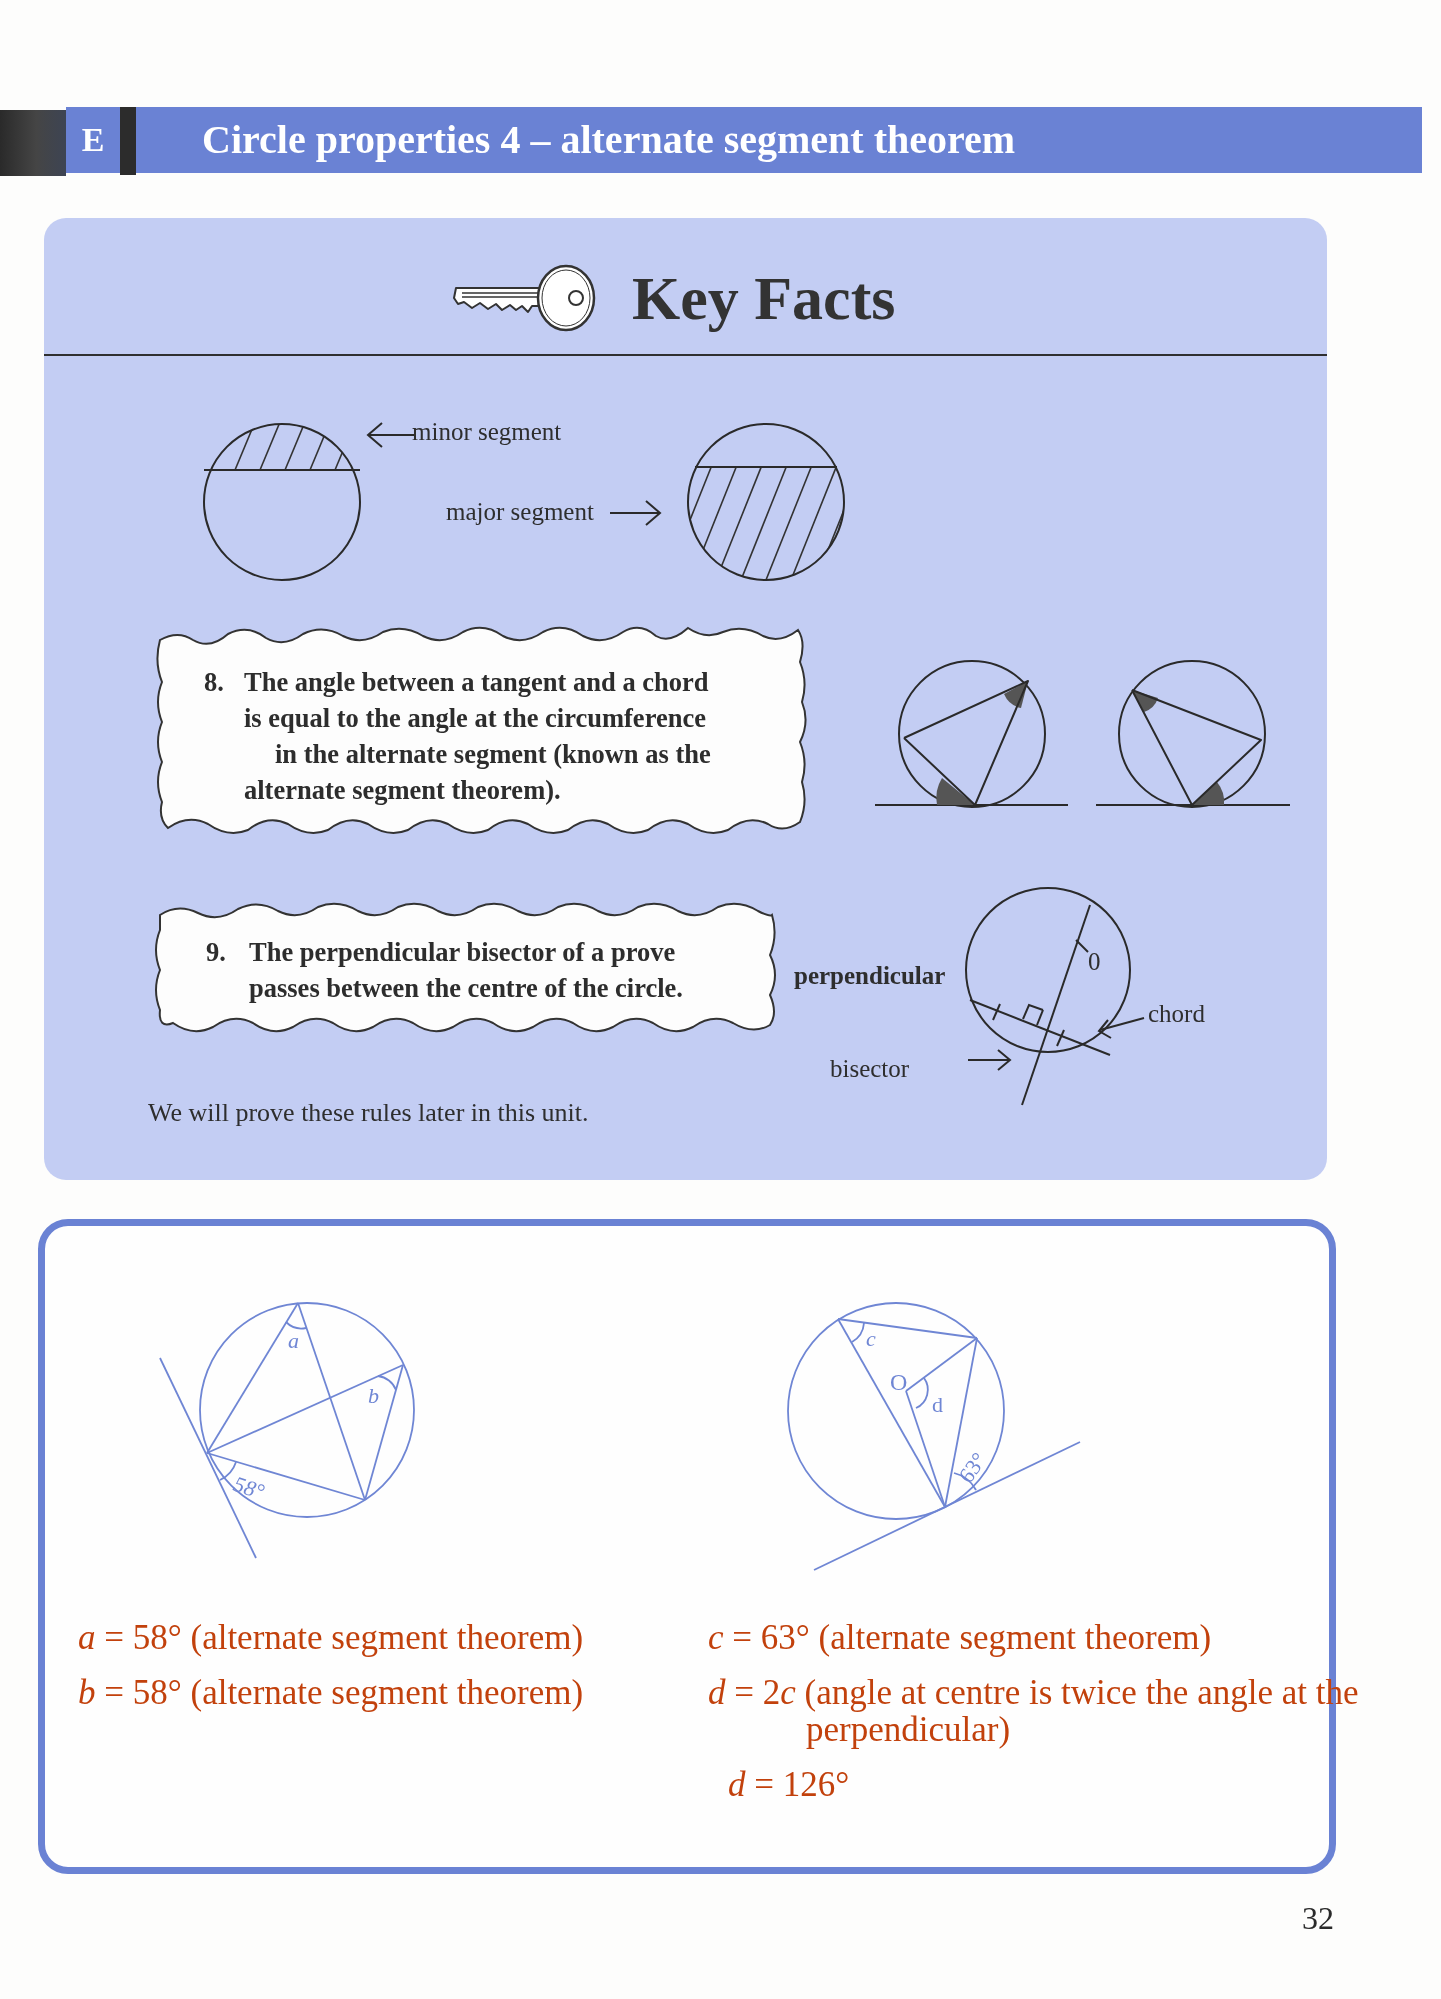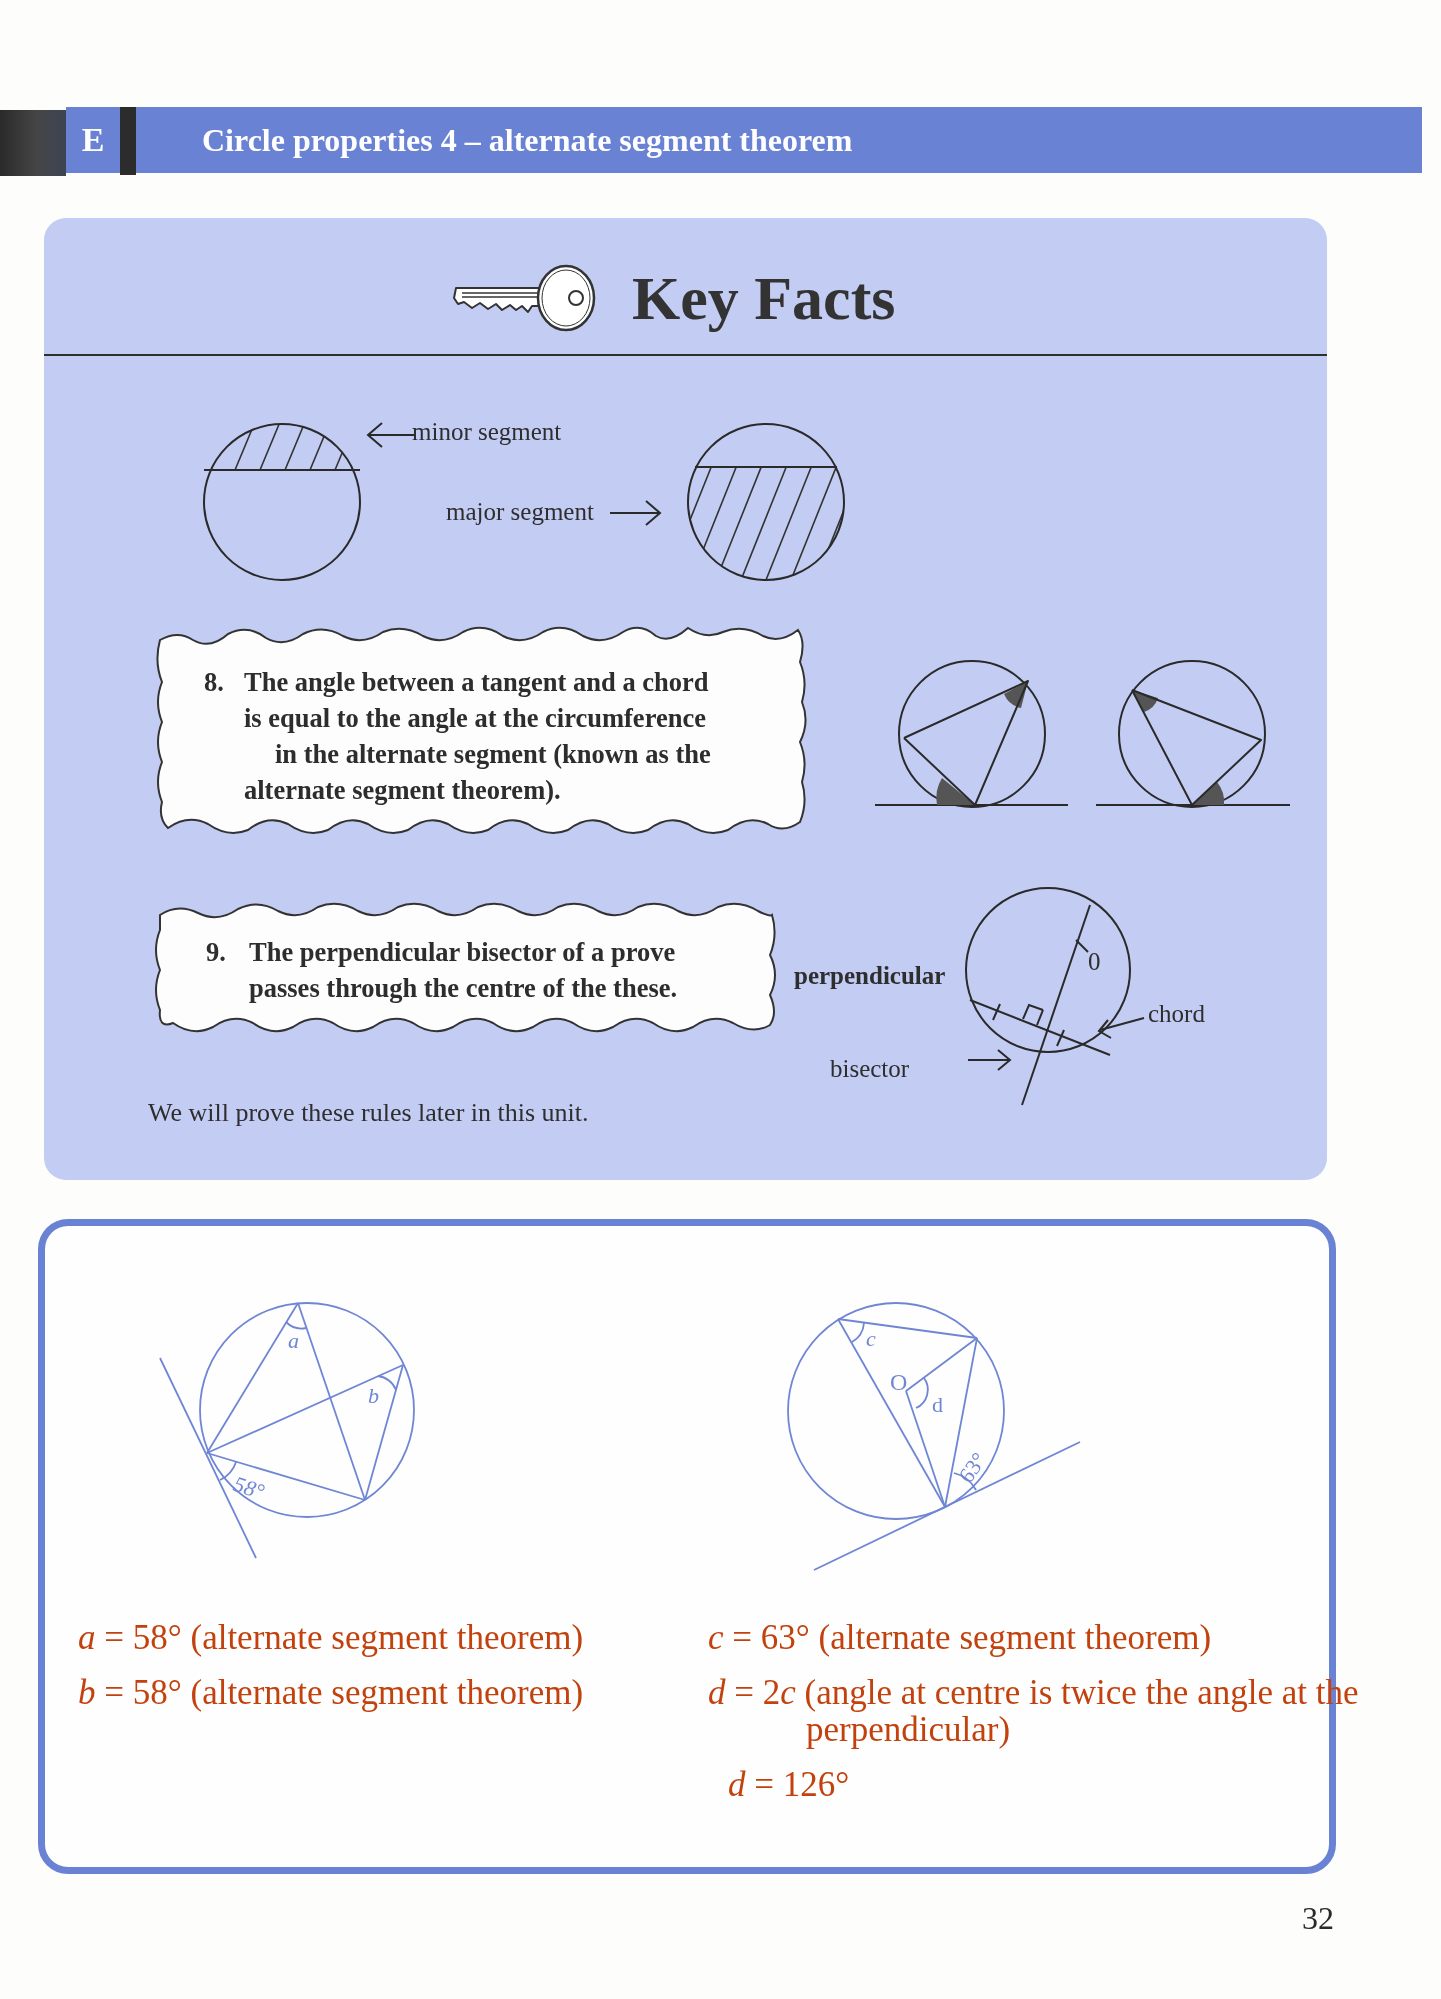--- a/index.html
+++ b/index.html
@@ -12,21 +12,21 @@
   .abs { position:absolute; }
   
   #hdr-dark { left:0; top:110px; width:66px; height:66px;
     background:linear-gradient(90deg,#2a2a2a 0%,#454545 55%,#3d4453 100%); }
   #hdr-bar { left:66px; top:107px; width:1356px; height:66px; background:#6a82d4; }
   #hdr-letter-box { left:66px; top:107px; width:54px; height:66px;
     display:flex; align-items:center; justify-content:center;
     color:#fff; font-weight:bold; font-size:34px; }
   #hdr-divider { left:120px; top:107px; width:16px; height:68px; background:#2c2c2c; }
   #hdr-title { left:202px; top:112px; height:56px; line-height:56px;
-    color:#fff; font-weight:bold; font-size:32px; white-space:nowrap; }
+    color:#fff; font-weight:bold; font-size:40px; white-space:nowrap; }
 
   
   #kf-panel { left:44px; top:218px; width:1283px; height:962px;
     background:#c3cdf3; border-radius:22px; }
   #kf-rule { left:44px; top:354px; width:1283px; height:2px; background:#2f2f2f; }
   #kf-title { left:632px; top:262px; font-size:62px; font-weight:bold;
     color:#333; white-space:nowrap; line-height:72px; }
   #kf-key { left:452px; top:262px; width:146px; height:72px; }
 
   .label { font-size:25px; color:#2e2e2e; white-space:nowrap; }
@@ -147,21 +147,21 @@
     <path d="M262 40 L288 48 A22 22 0 0 1 274 62 Z" fill="#555"></path>
     <polyline points="262,40 391,90 322,155 262,40" fill="none" stroke="#2a2a2a" stroke-width="2" stroke-linejoin="round"></polyline>
   </g>
 </svg>
 
 <svg class="wavy" style="left:148px;top:895px;" width="636" height="145">
   <path d="M12 20 Q30 8 50 18 Q70 28 90 14 Q110 4 130 16 Q150 26 170 12 Q190 4 210 16 Q230 26 250 12 Q270 4 290 16 Q310 26 330 12 Q350 4 370 16 Q390 26 410 12 Q430 4 450 16 Q470 26 490 12 Q510 4 530 16 Q550 26 570 12 Q590 4 610 16 Q622 22 624 20 Q630 40 622 60 Q632 80 622 100 Q630 118 622 130 Q605 140 585 128 Q565 118 545 132 Q525 142 505 128 Q485 118 465 132 Q445 142 425 128 Q405 118 385 132 Q365 142 345 128 Q325 118 305 132 Q285 142 265 128 Q245 118 225 132 Q205 142 185 128 Q165 118 145 132 Q125 142 105 128 Q85 118 65 132 Q45 142 25 128 Q10 134 12 115 Q4 95 12 75 Q4 55 12 35 Z" fill="#fdfdfd" stroke="#333" stroke-width="2"></path>
 </svg>
 <div class="fact-num" style="left:206px;top:934px;">9.</div>
 <div class="fact-text" style="left:249px;top:934px;">The perpendicular bisector of a prove</div>
-<div class="fact-text" style="left:249px;top:970px;">passes through the centre of the these.</div>
+<div class="fact-text" style="left:249px;top:970px;">passes between the centre of the circle.</div>
 
 <svg class="abs" style="left:960px;top:880px;" width="220" height="240">
   <circle cx="88" cy="90" r="82" fill="none" stroke="#2a2a2a" stroke-width="2"></circle>
 
   <line x1="10" y1="120" x2="150" y2="175" stroke="#2a2a2a" stroke-width="2"></line>
 
   <line x1="40" y1="124" x2="33" y2="140" stroke="#2a2a2a" stroke-width="2"></line>
   <line x1="104" y1="150" x2="97" y2="166" stroke="#2a2a2a" stroke-width="2"></line>
 
   <polyline points="63,139 69,125 83,130" fill="none" stroke="#2a2a2a" stroke-width="2"></polyline>

